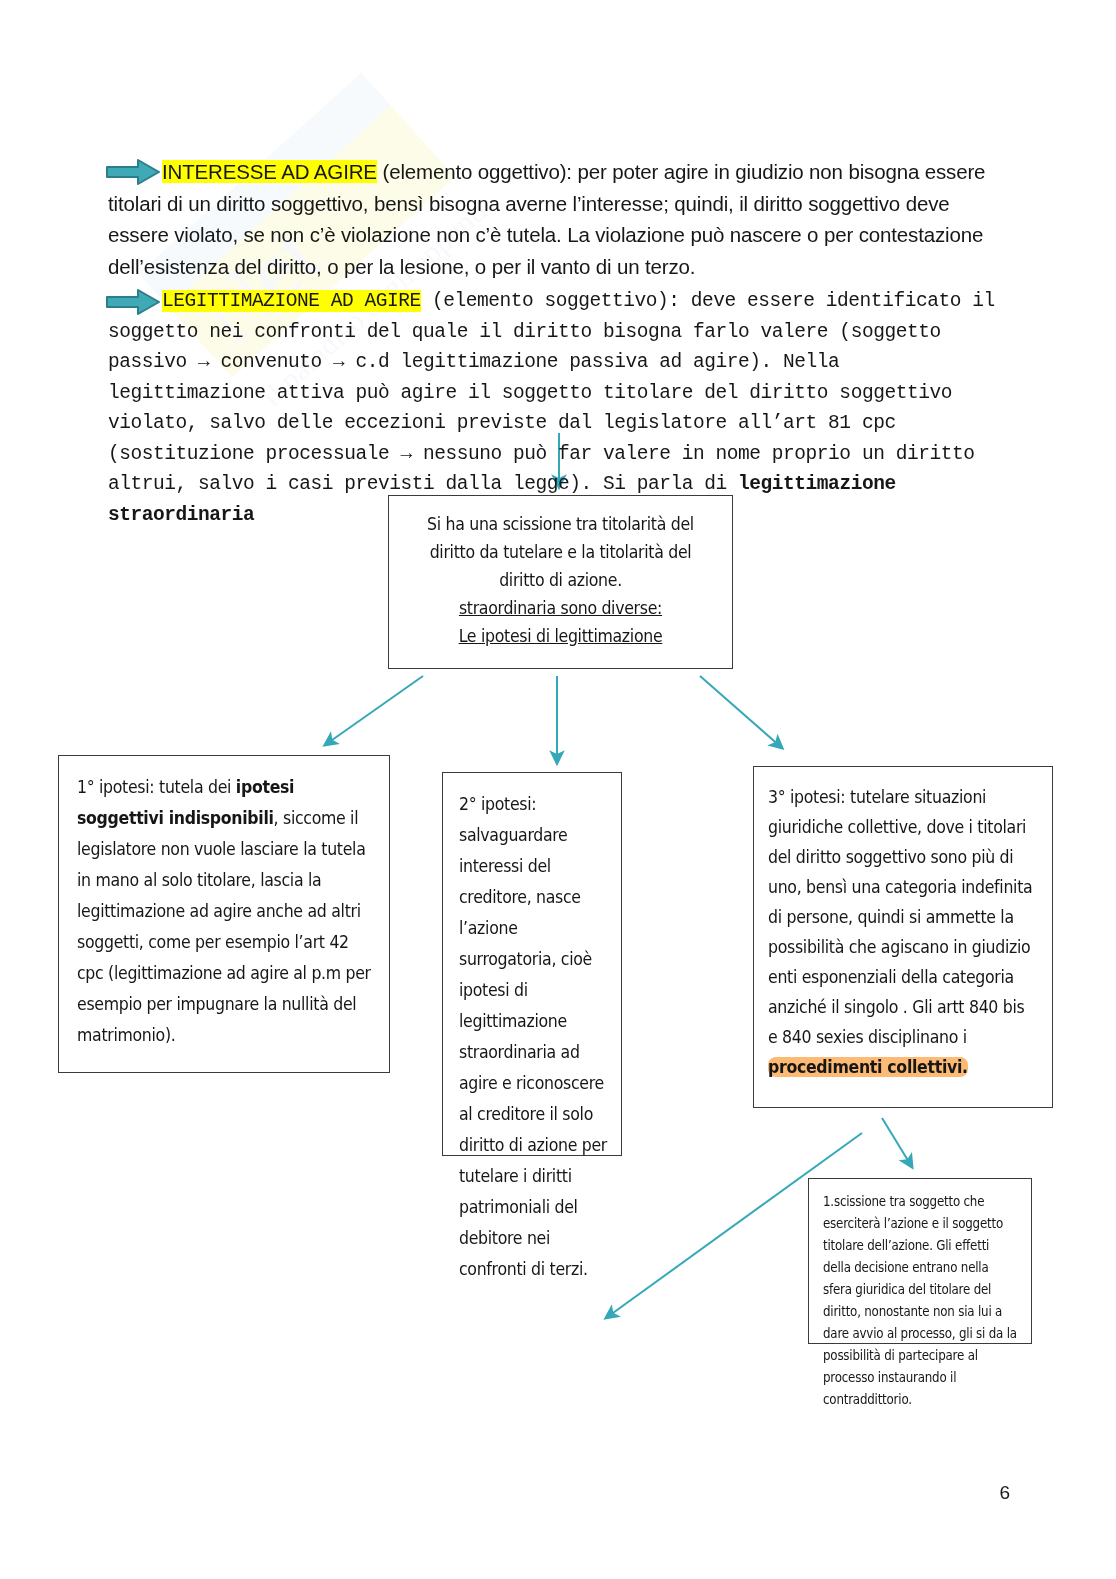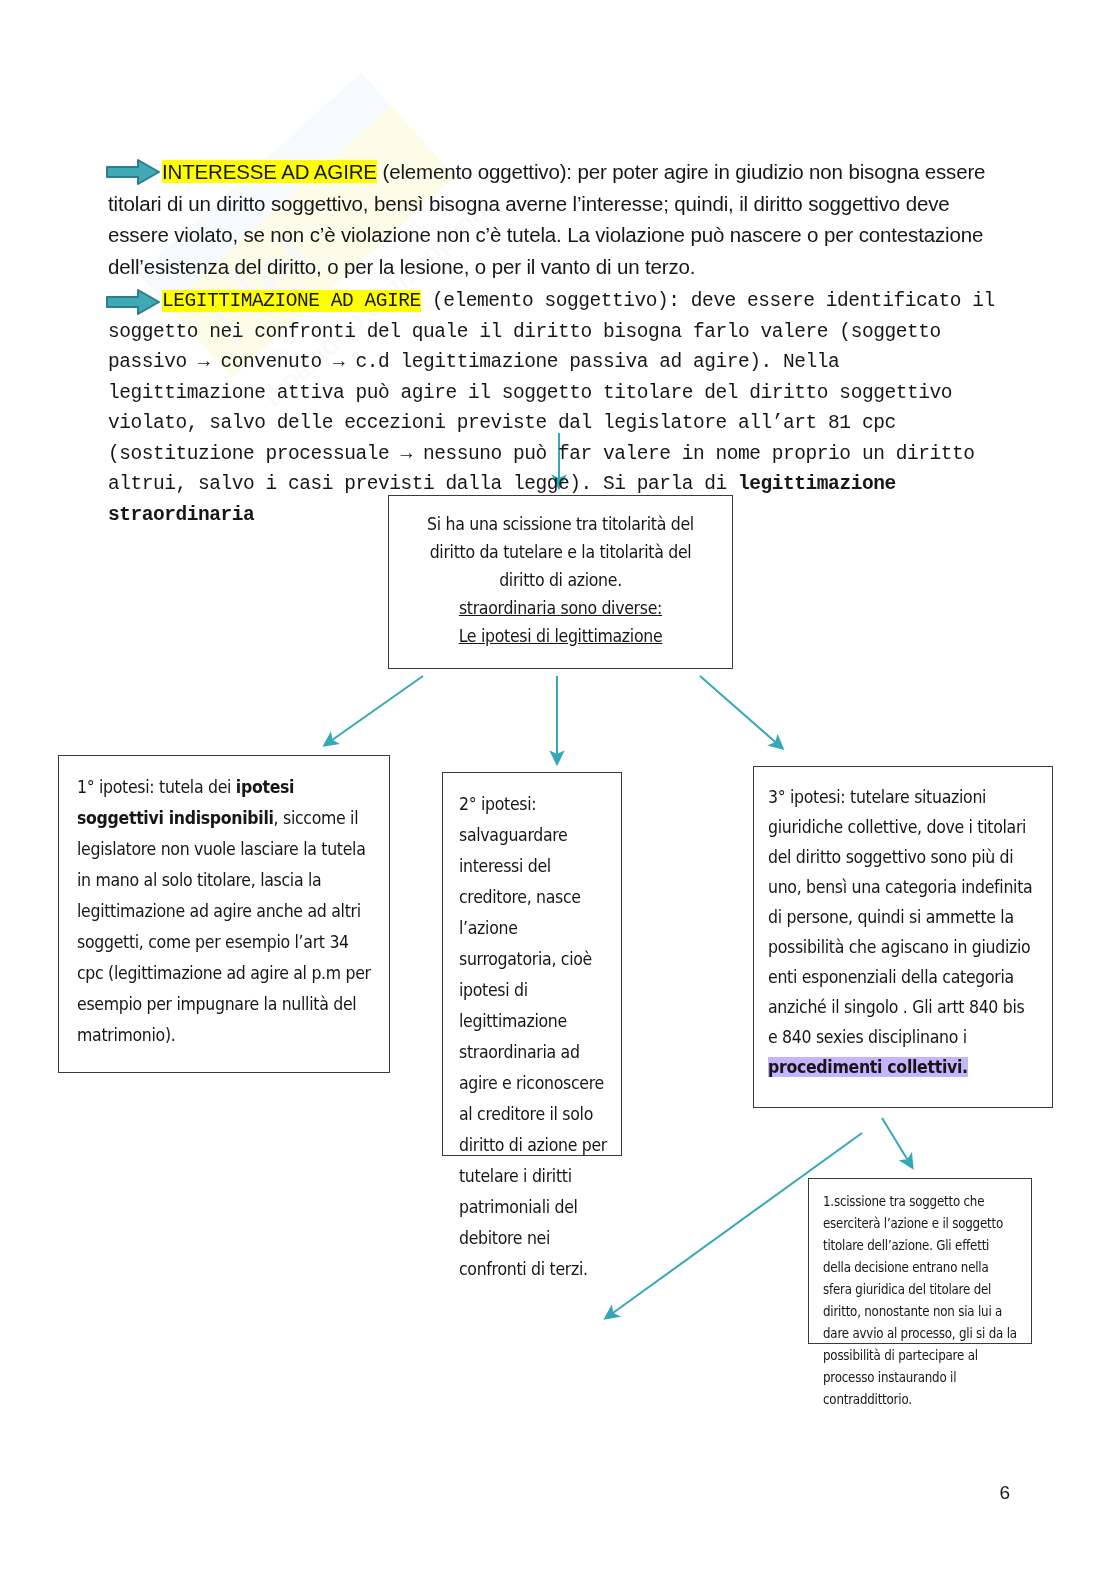--- a/index.html
+++ b/index.html
@@ -50,21 +50,21 @@
     top: 286px;
     width: 900px;
     font-family: Liberation Mono, monospace;
     font-size: 19.5px;
     line-height: 30.5px;
     letter-spacing: -0.45px;
     color: #171717;
   }
   .para .indent { display: inline-block; width: 54px; }
   .hl-yellow { background: #ffff00; }
-  .hl-cyan { background: #c4b5fd; }
+  .hl-cyan { background: #fdba74; border-radius: 8px; }
   b { font-weight: bold; }
 
   
   .bullet-arrow {
     position: absolute;
     width: 56px;
     height: 28px;
     z-index: 4;
   }
   .bullet-arrow.a { left: 105px; top: 158px; }
@@ -204,21 +204,21 @@
     <div class="box-inner">
       <span>Si ha una scissione tra titolarità del</span>
       <span>diritto da tutelare e la titolarità del</span>
       <span>diritto di azione.</span>
       <div><span class="u">straordinaria sono diverse:</span></div>
       <div><span class="u">Le ipotesi di legittimazione</span></div>
     </div>
   </div>
 
   <div class="box" id="box-ipotesi-1">
-    <div class="box-inner"><span>1° ipotesi: tutela dei </span><b>ipotesi soggettivi indisponibili</b><span>, siccome il legislatore non vuole lasciare la tutela in mano al solo titolare, lascia la legittimazione ad agire anche ad altri soggetti, come per esempio l’art 34 cpc (legittimazione ad agire al p.m per esempio per impugnare la nullità del matrimonio).</span></div>
+    <div class="box-inner"><span>1° ipotesi: tutela dei </span><b>ipotesi soggettivi indisponibili</b><span>, siccome il legislatore non vuole lasciare la tutela in mano al solo titolare, lascia la legittimazione ad agire anche ad altri soggetti, come per esempio l’art 42 cpc (legittimazione ad agire al p.m per esempio per impugnare la nullità del matrimonio).</span></div>
   </div>
 
   <div class="box" id="box-ipotesi-2">
     <div class="box-inner">2° ipotesi: salvaguardare interessi del creditore, nasce l’azione surrogatoria, cioè ipotesi di legittimazione straordinaria ad agire e riconoscere al creditore il solo diritto di azione per tutelare i diritti patrimoniali del debitore nei confronti di terzi.</div>
   </div>
 
   <div class="box" id="box-ipotesi-3">
     <div class="box-inner"><span>3° ipotesi: tutelare situazioni giuridiche collettive, dove i titolari del diritto soggettivo sono più di uno, bensì una categoria indefinita di persone, quindi si ammette la possibilità che agiscano in giudizio enti esponenziali della categoria anziché il singolo . Gli artt 840 bis e 840 sexies disciplinano i </span><b class="hl-cyan">procedimenti collettivi.</b></div>
   </div>
 

